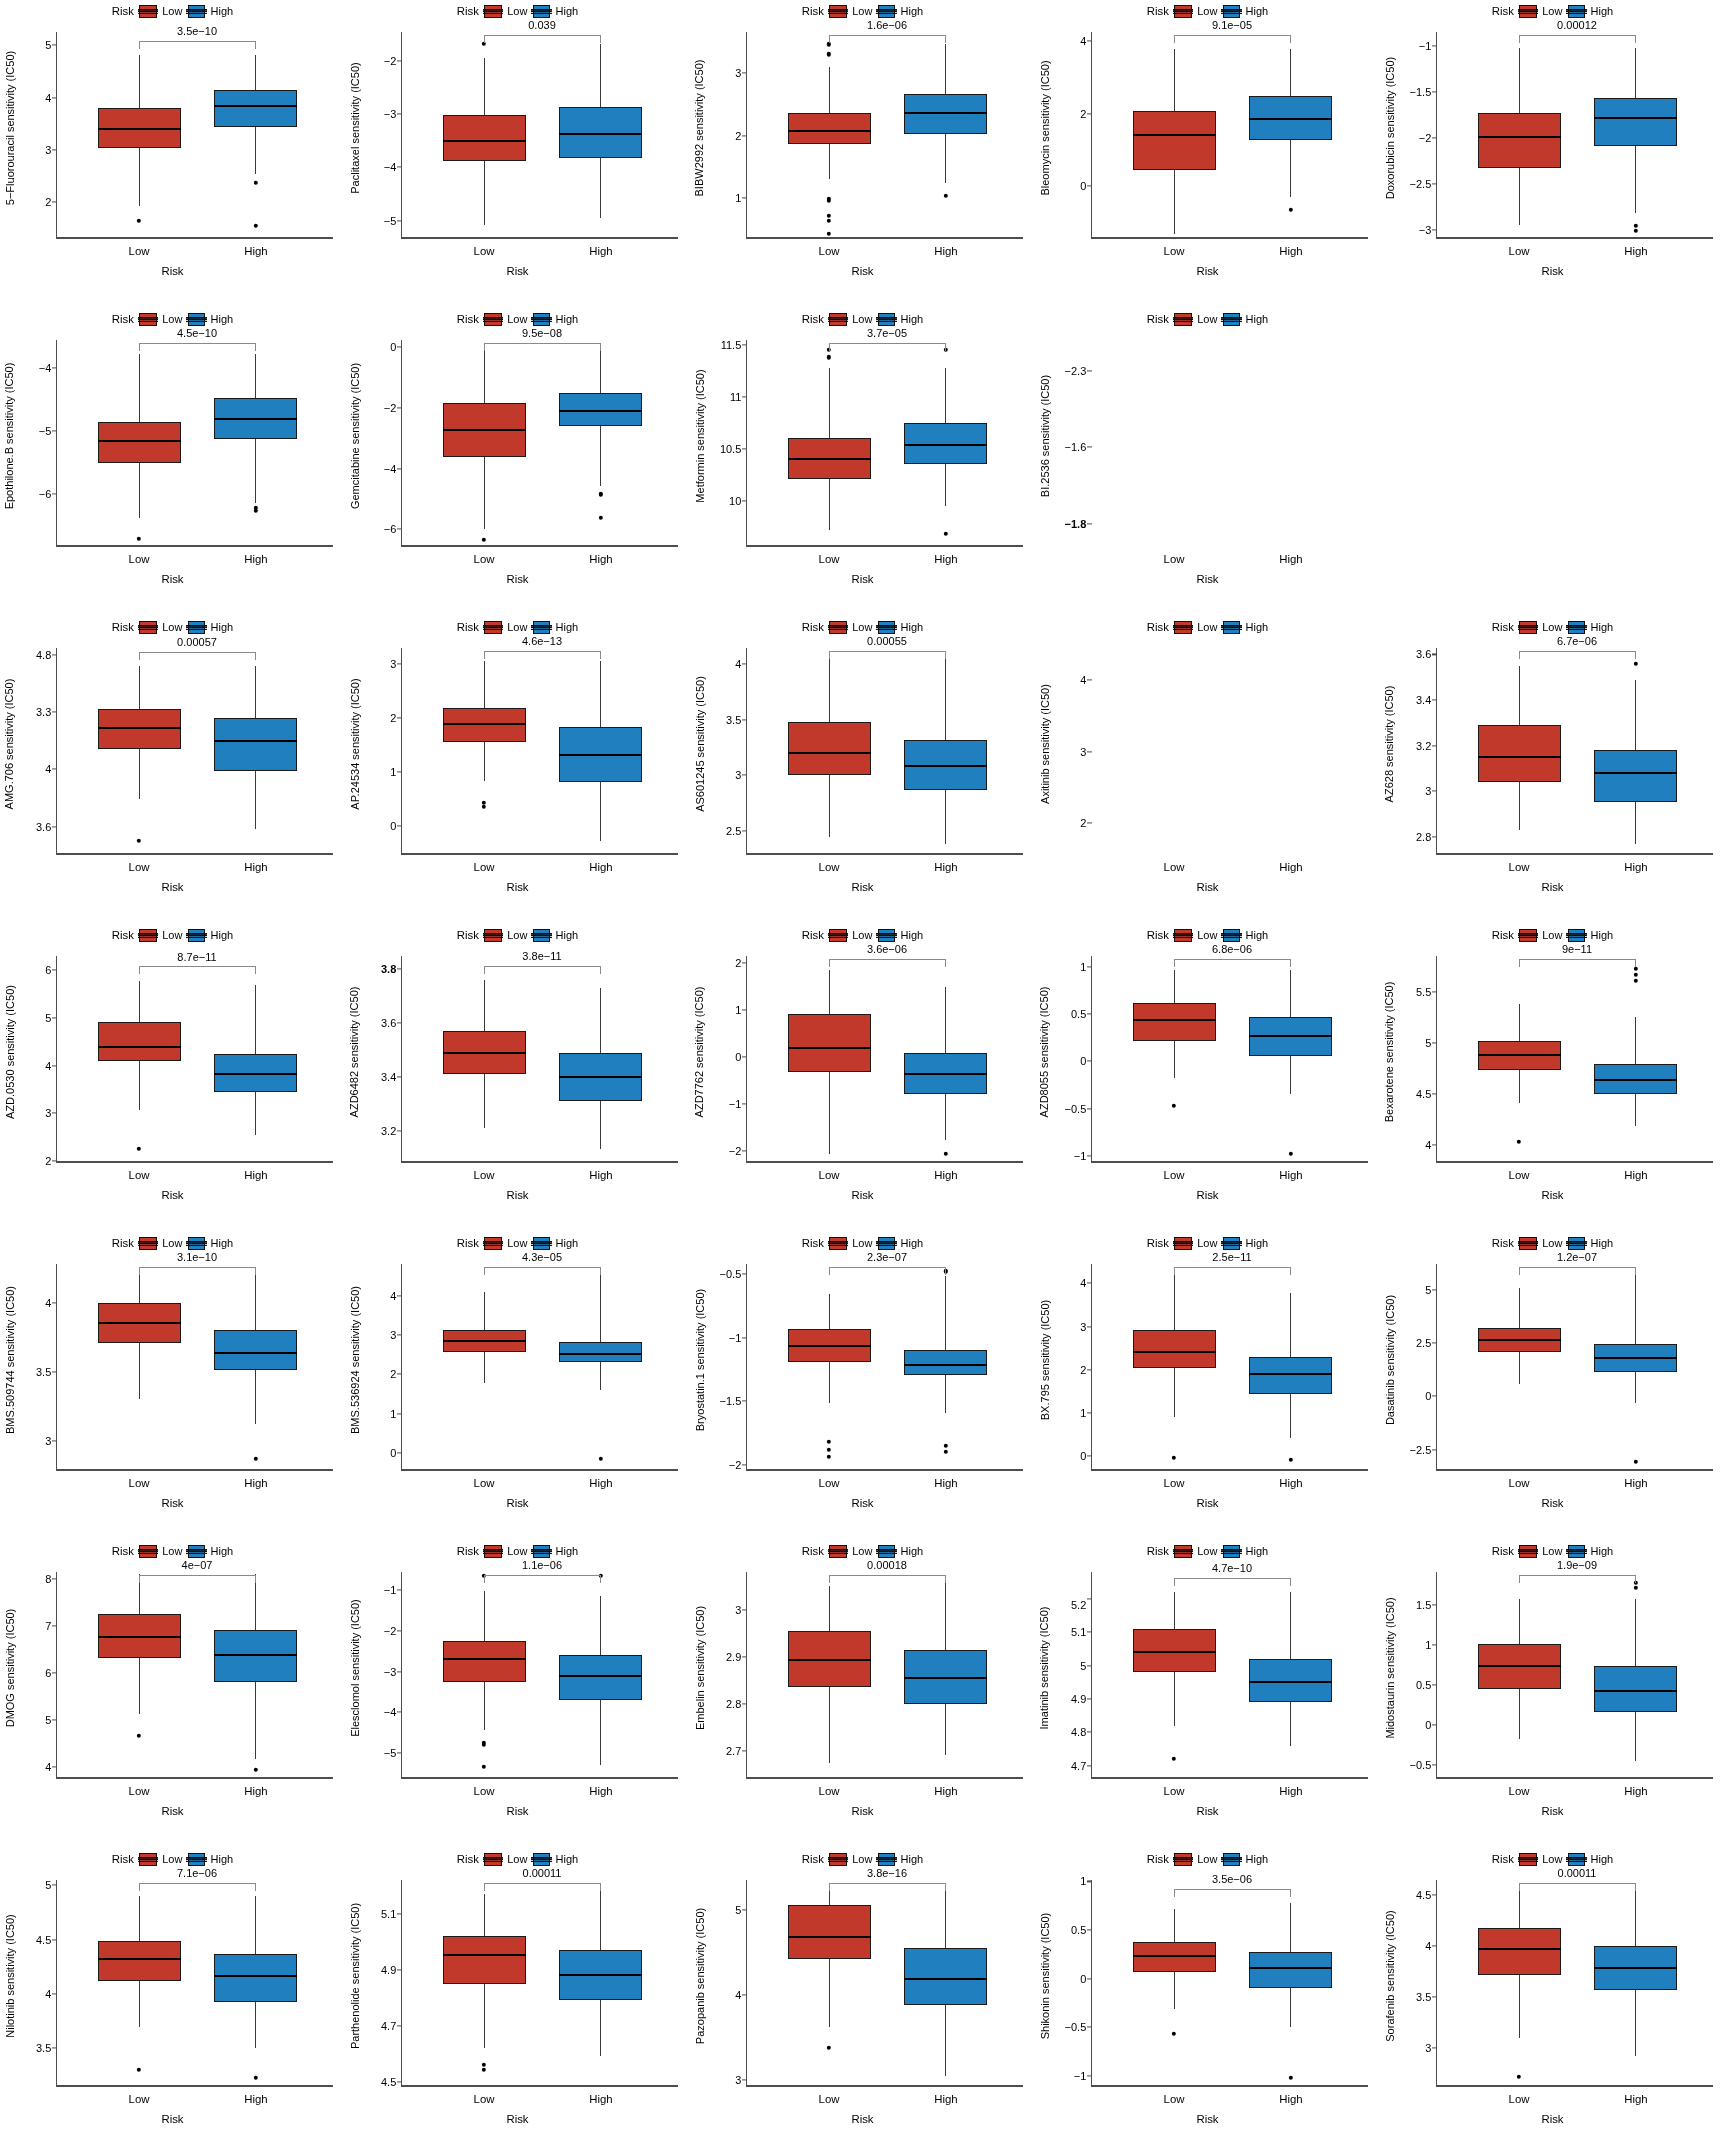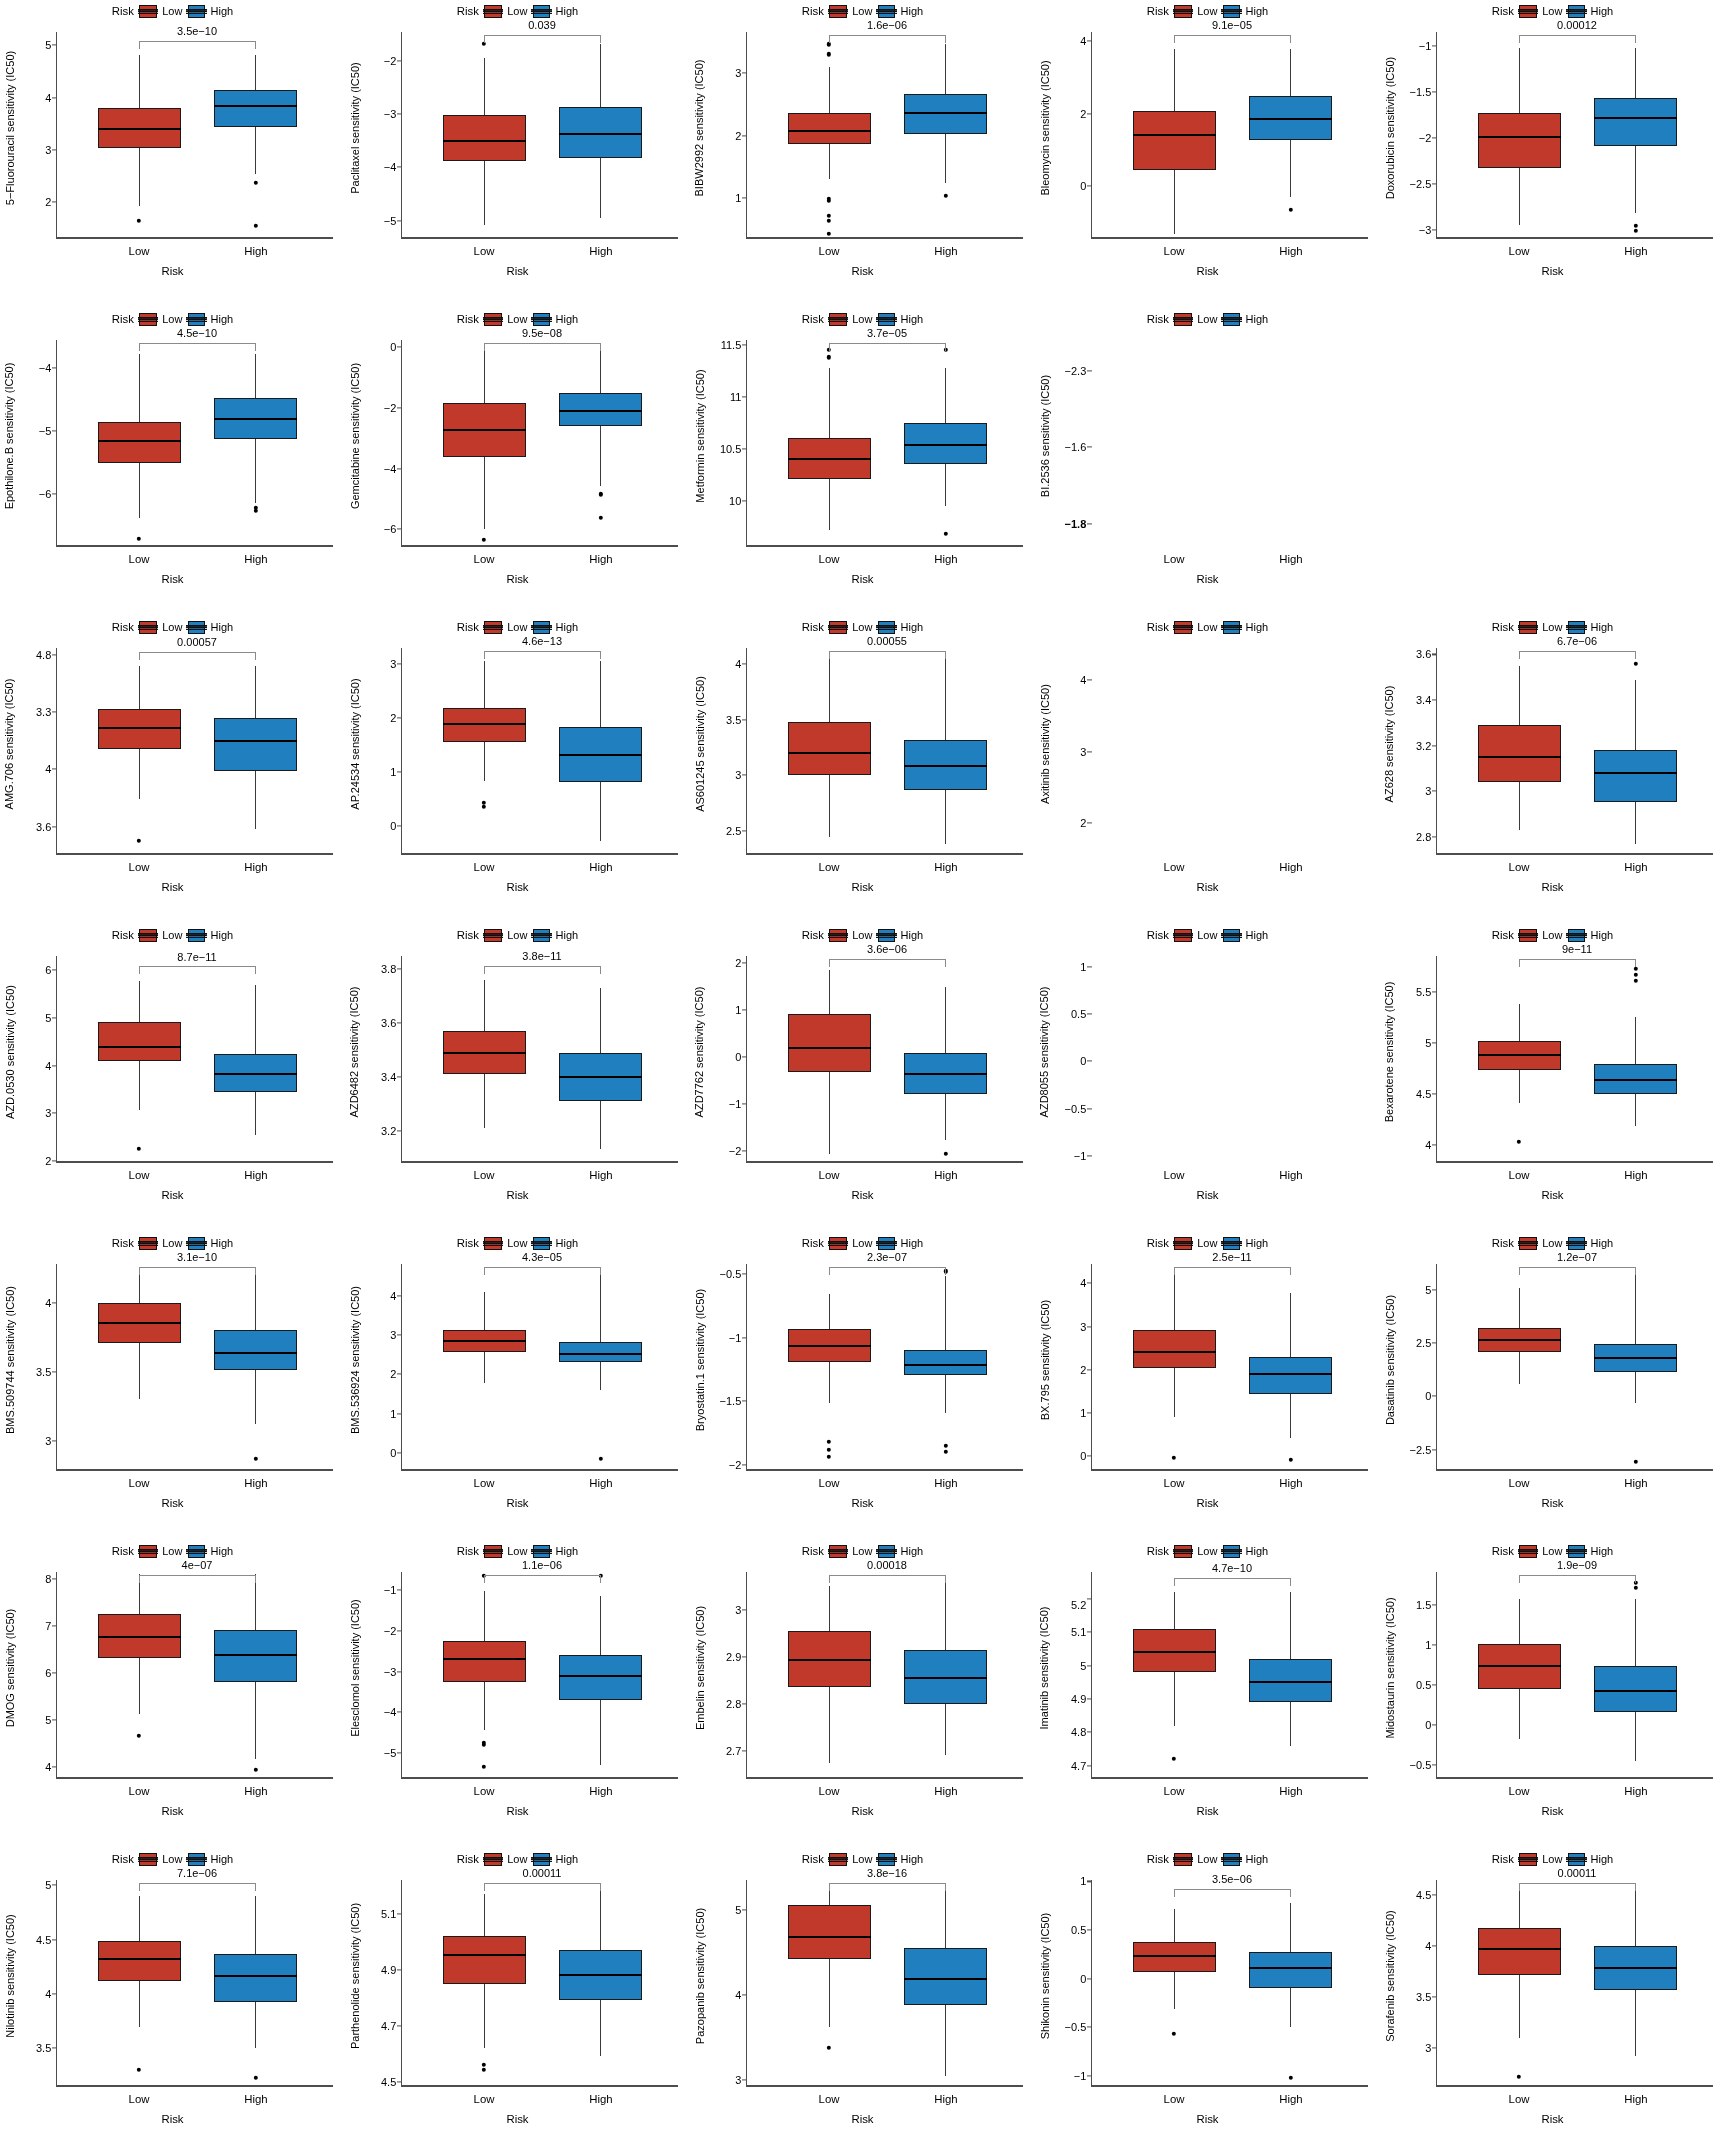--- a/index.html
+++ b/index.html
@@ -765,21 +765,21 @@
         <span class="key high">
           <span class="mid"></span>
         </span>
         <span class="lg-label">High</span>
       </div>
       <div class="plotwrap">
         <div class="ylab">
           <span>AZD6482 sensitivity (IC50)</span>
         </div>
         <div class="ticks">
-          <div class="tick" style="top: 13.5px;">3.8</div>
+          <div class="tick" style="top: 13.5px; font-weight: bold;">3.8</div>
           <div class="tickmark" style="top: 13.5px;"></div>
           <div class="tick" style="top: 67px;">3.6</div>
           <div class="tickmark" style="top: 67px;"></div>
           <div class="tick" style="top: 121px;">3.4</div>
           <div class="tickmark" style="top: 121px;"></div>
           <div class="tick" style="top: 175px;">3.2</div>
           <div class="tickmark" style="top: 175px;"></div>
         </div>
         <div class="axes">
           <div class="yaxisline"></div>
@@ -872,20 +872,38 @@
           <div class="tick" style="top: 11.3px;">1</div>
           <div class="tickmark" style="top: 11.3px;"></div>
           <div class="tick" style="top: 58px;">0.5</div>
           <div class="tickmark" style="top: 58px;"></div>
           <div class="tick" style="top: 105px;">0</div>
           <div class="tickmark" style="top: 105px;"></div>
           <div class="tick" style="top: 153px;">−0.5</div>
           <div class="tickmark" style="top: 153px;"></div>
           <div class="tick" style="top: 200px;">−1</div>
           <div class="tickmark" style="top: 200px;"></div>
+        </div>
+        <div class="axes">
+          <div class="yaxisline"></div>
+          <div class="xaxisline"></div>
+          <div class="whisk" style="left: 83px; top: 14px; height: 108px;"></div>
+          <div class="box low" style="left: 42px; width: 83px; top: 47px; height: 38px;"></div>
+          <div class="median" style="left: 42px; width: 83px; top: 63px;"></div>
+          <div class="outlier" style="left: 83px; top: 150px;"></div>
+          <div class="whisk" style="left: 199px; top: 14px; height: 124px;"></div>
+          <div class="box high" style="left: 158px; width: 83px; top: 61px; height: 39px;"></div>
+          <div class="median" style="left: 158px; width: 83px; top: 79px;"></div>
+          <div class="outlier" style="left: 200px; top: 198px;"></div>
+          <div class="bracket" style="left: 83px; width: 117px; top: 3.5px; height: 8.8px;">
+            <div class="hbar"></div>
+            <div class="lft"></div>
+            <div class="rgt"></div>
+          </div>
+          <div class="pval" style="left: 141px; top: -12.3px;">6.8e−06</div>
         </div>
         <div class="xtick" style="left: 139px; top: 226px;">Low</div>
         <div class="xtick" style="left: 256px; top: 226px;">High</div>
         <div class="xtitle" style="top: 246px; left: 0px;">Risk</div>
       </div>
     </div>
     <div class="panel">
       <div class="legend">
         <span class="lg-title">Risk</span>
         <span class="key low">

